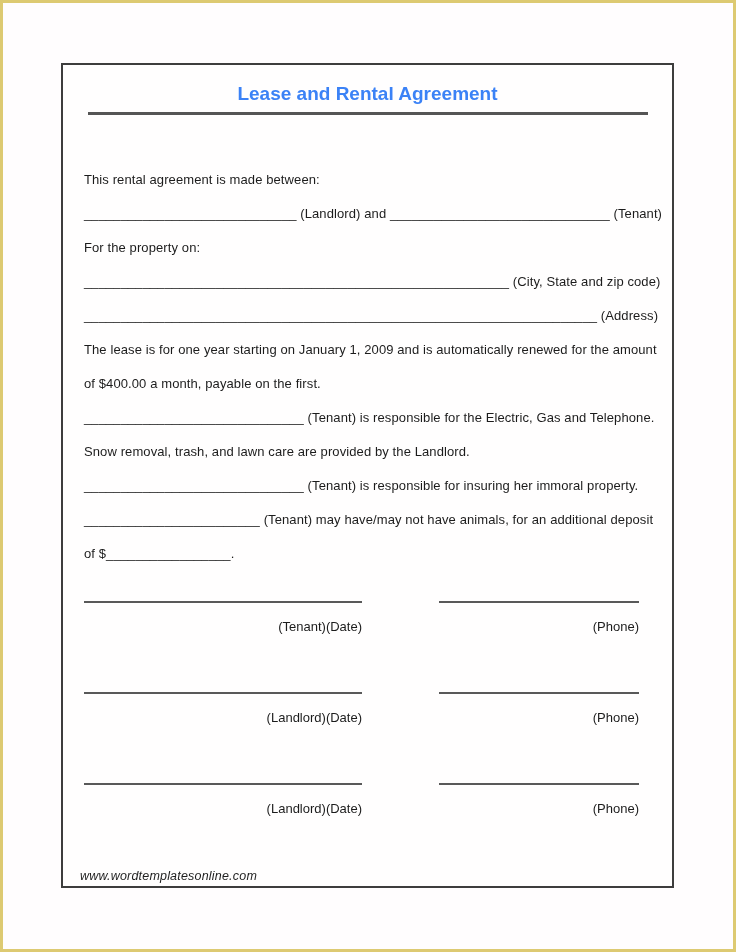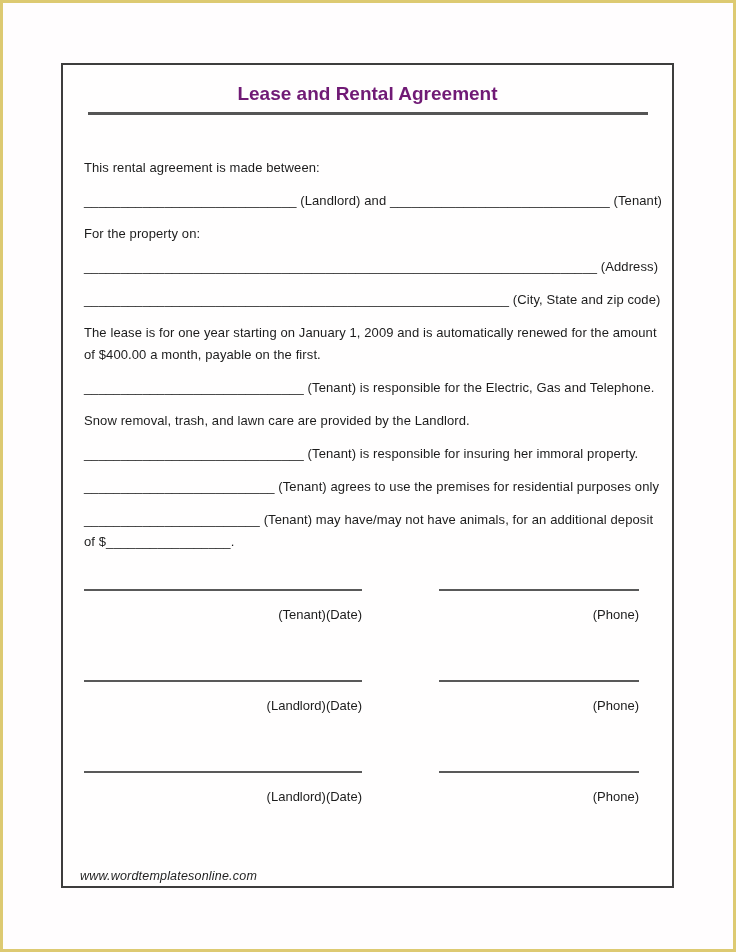--- a/index.html
+++ b/index.html
@@ -21,38 +21,39 @@
     border: 2px solid #3d3d3d;
     overflow: hidden;
     color: #1c1c1c;
   }
 
   .doc-header { padding-top: 17px; text-align: center; }
   .doc-title {
     font-size: 19px;
     font-weight: bold;
     line-height: 23px;
-    color: #701a75;
+    color: #3b82f6;
   }
   .title-rule {
     width: 560px; height: 3px;
     background: #555555;
     margin: 7px auto 0 auto;
   }
 
   .doc-body {
     padding: 42px 14px 0 21px;
     font-size: 13px;
   }
   .para { margin-bottom: 11px; }
   .pline {
     display: block;
     white-space: nowrap;
     line-height: 22px;
     letter-spacing: 0.1px;
+    margin-top: 12px;
   }
 
   .sig-section { margin-top: 36px; padding: 0 14px 0 21px; }
   .sig-row { display: flex; margin-bottom: 58px; }
   .sig-col-left { width: 278px; margin-right: 77px; }
   .sig-col-right { width: 200px; }
   .sig-line { height: 2px; background: #595959; }
   .sig-labels {
     display: flex;
     justify-content: flex-end;
@@ -85,40 +86,39 @@
       <div class="para">
         <span class="pline">This rental agreement is made between:</span>
       </div>
       <div class="para">
         <span class="pline">_____________________________ (Landlord) and ______________________________ (Tenant)</span>
       </div>
       <div class="para">
         <span class="pline">For the property on:</span>
       </div>
       <div class="para">
-        <span class="pline">______________________________________________________________________ (Address)</span>
+        <span class="pline">__________________________________________________________ (City, State and zip code)</span>
       </div>
       <div class="para">
-        <span class="pline">__________________________________________________________ (City, State and zip code)</span>
+        <span class="pline">______________________________________________________________________ (Address)</span>
       </div>
       <div class="para">
         <span class="pline">The lease is for one year starting on January 1, 2009 and is automatically renewed for the amount</span>
         <span class="pline">of $400.00 a month, payable on the first.</span>
       </div>
       <div class="para">
         <span class="pline">______________________________ (Tenant) is responsible for the Electric, Gas and Telephone.</span>
       </div>
       <div class="para">
         <span class="pline">Snow removal, trash, and lawn care are provided by the Landlord.</span>
       </div>
       <div class="para">
         <span class="pline">______________________________ (Tenant) is responsible for insuring her immoral property.</span>
       </div>
       <div class="para">
-        <span class="pline">__________________________ (Tenant) agrees to use the premises for residential purposes only</span>
       </div>
       <div class="para">
         <span class="pline">________________________ (Tenant) may have/may not have animals, for an additional deposit</span>
         <span class="pline">of $_________________.</span>
       </div>
     </div>
 
     <div class="sig-section">
 
       <div class="sig-row">

